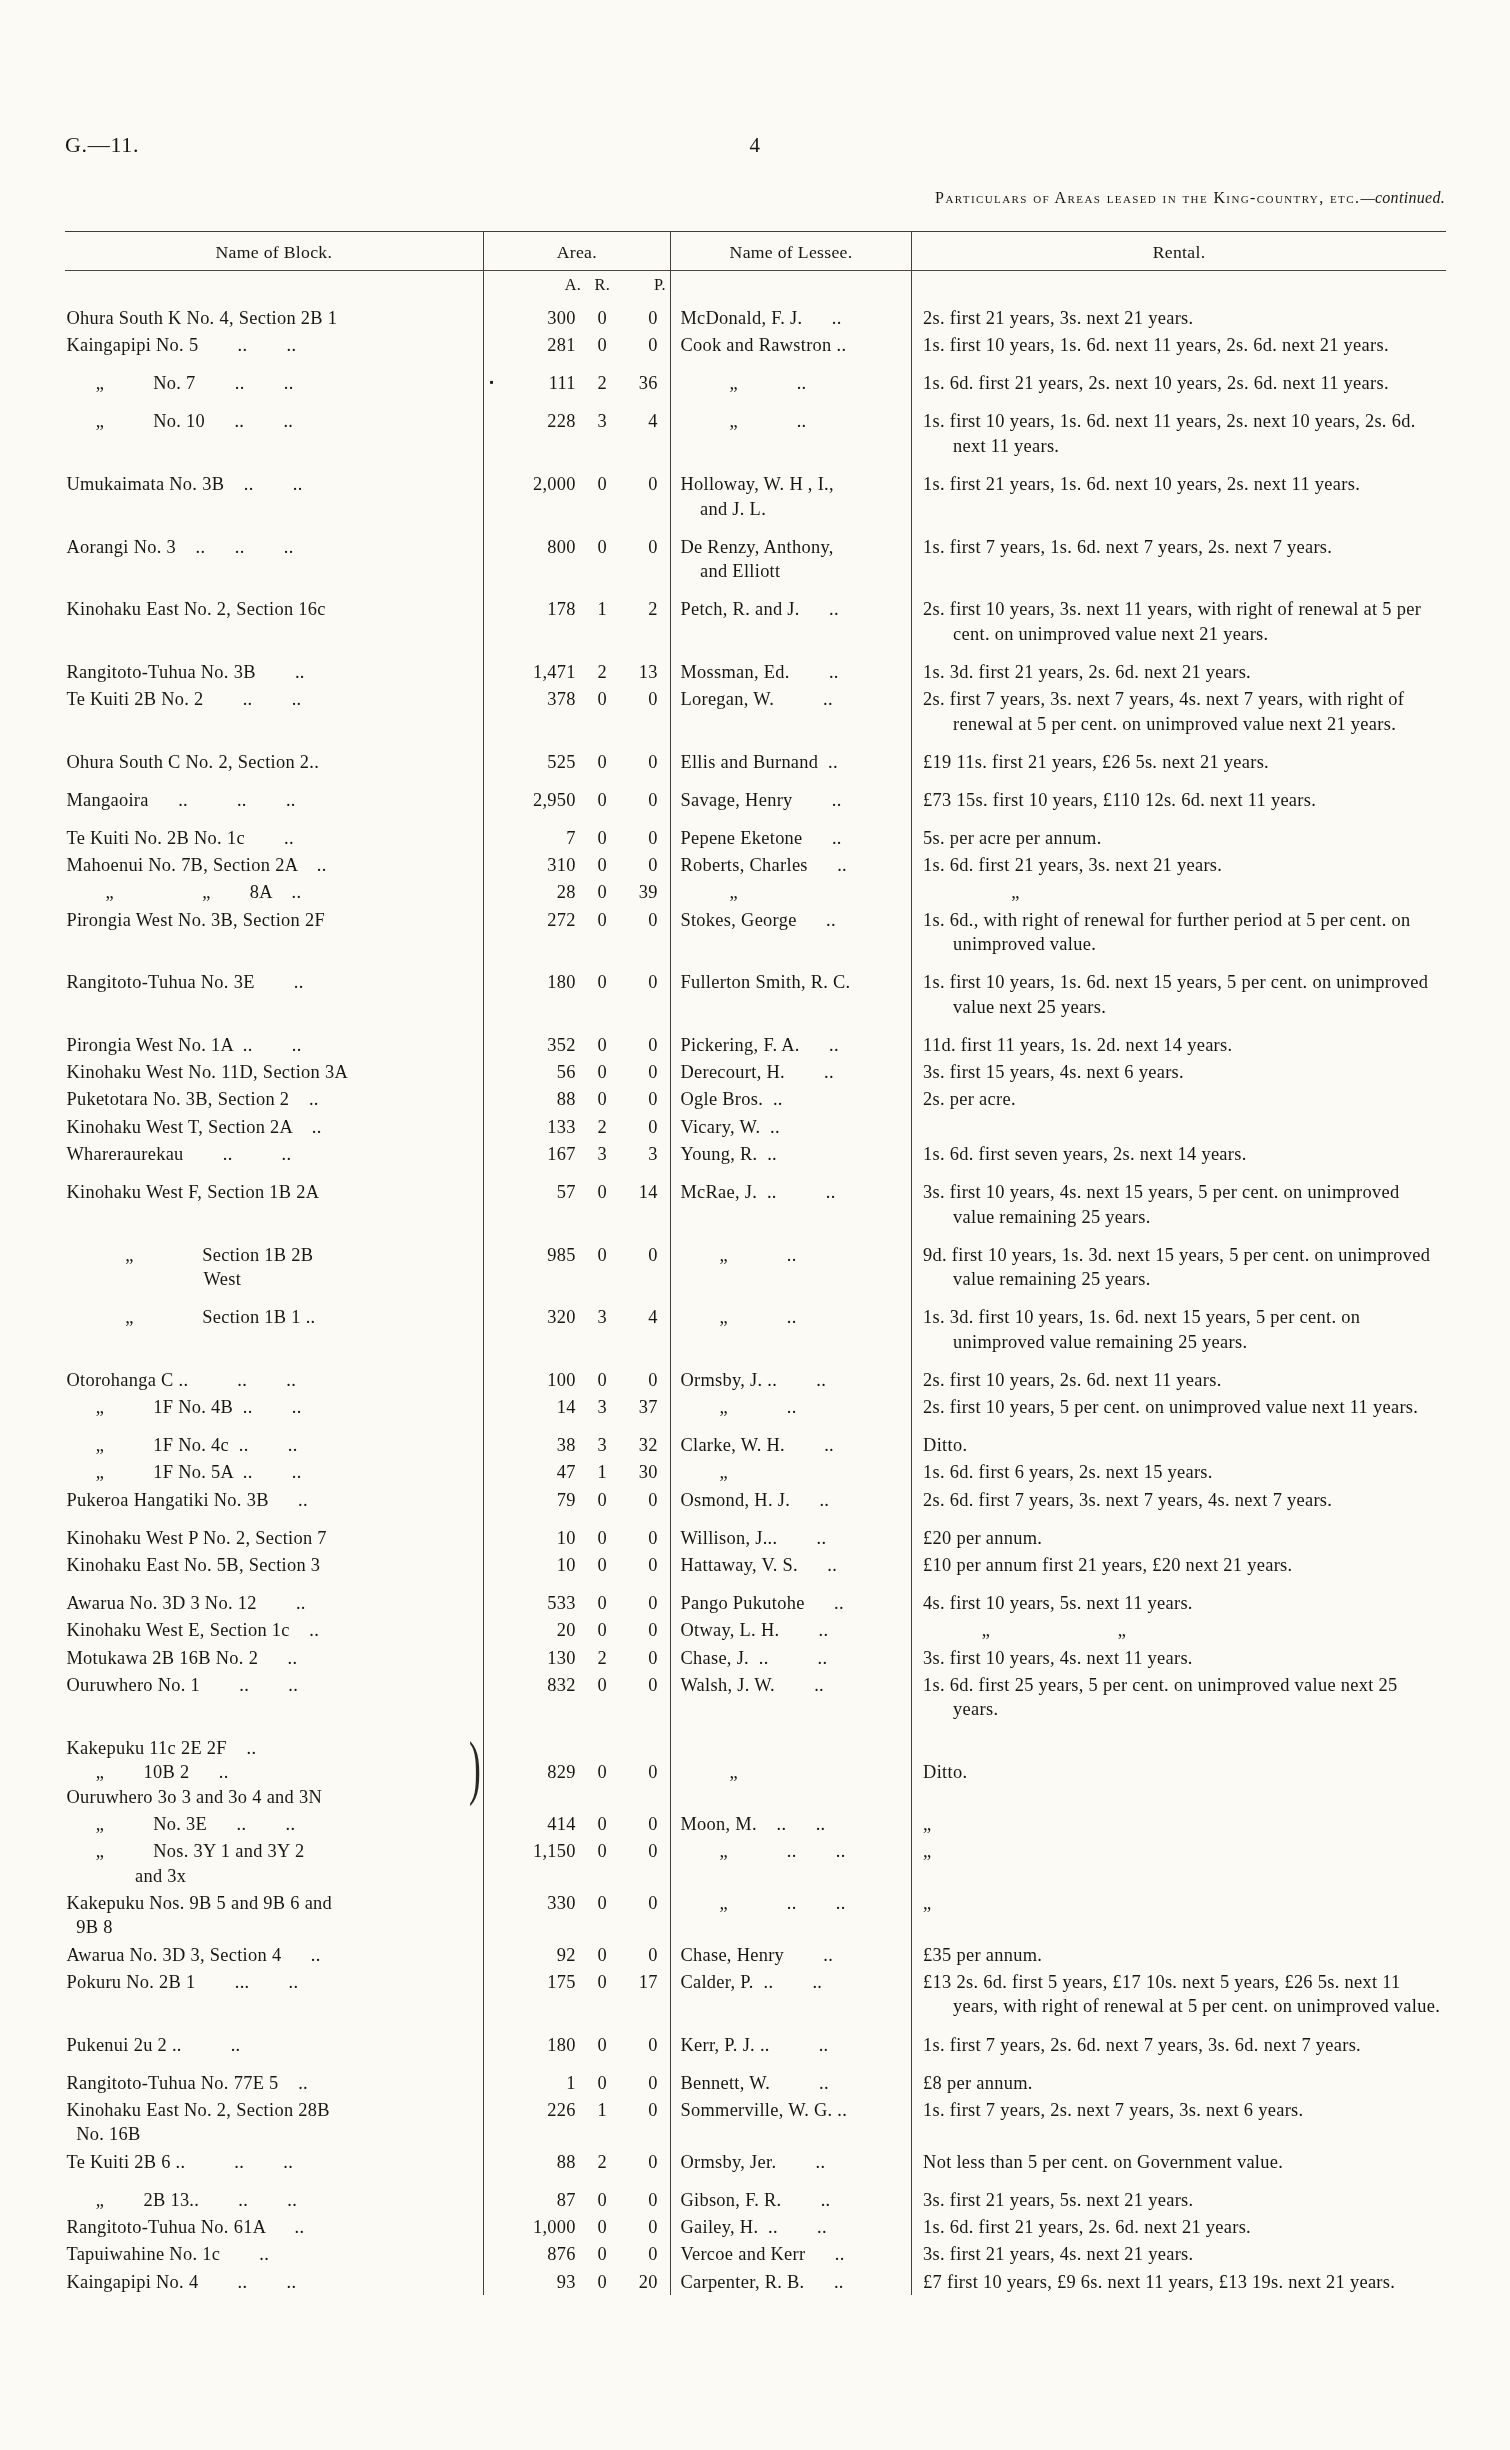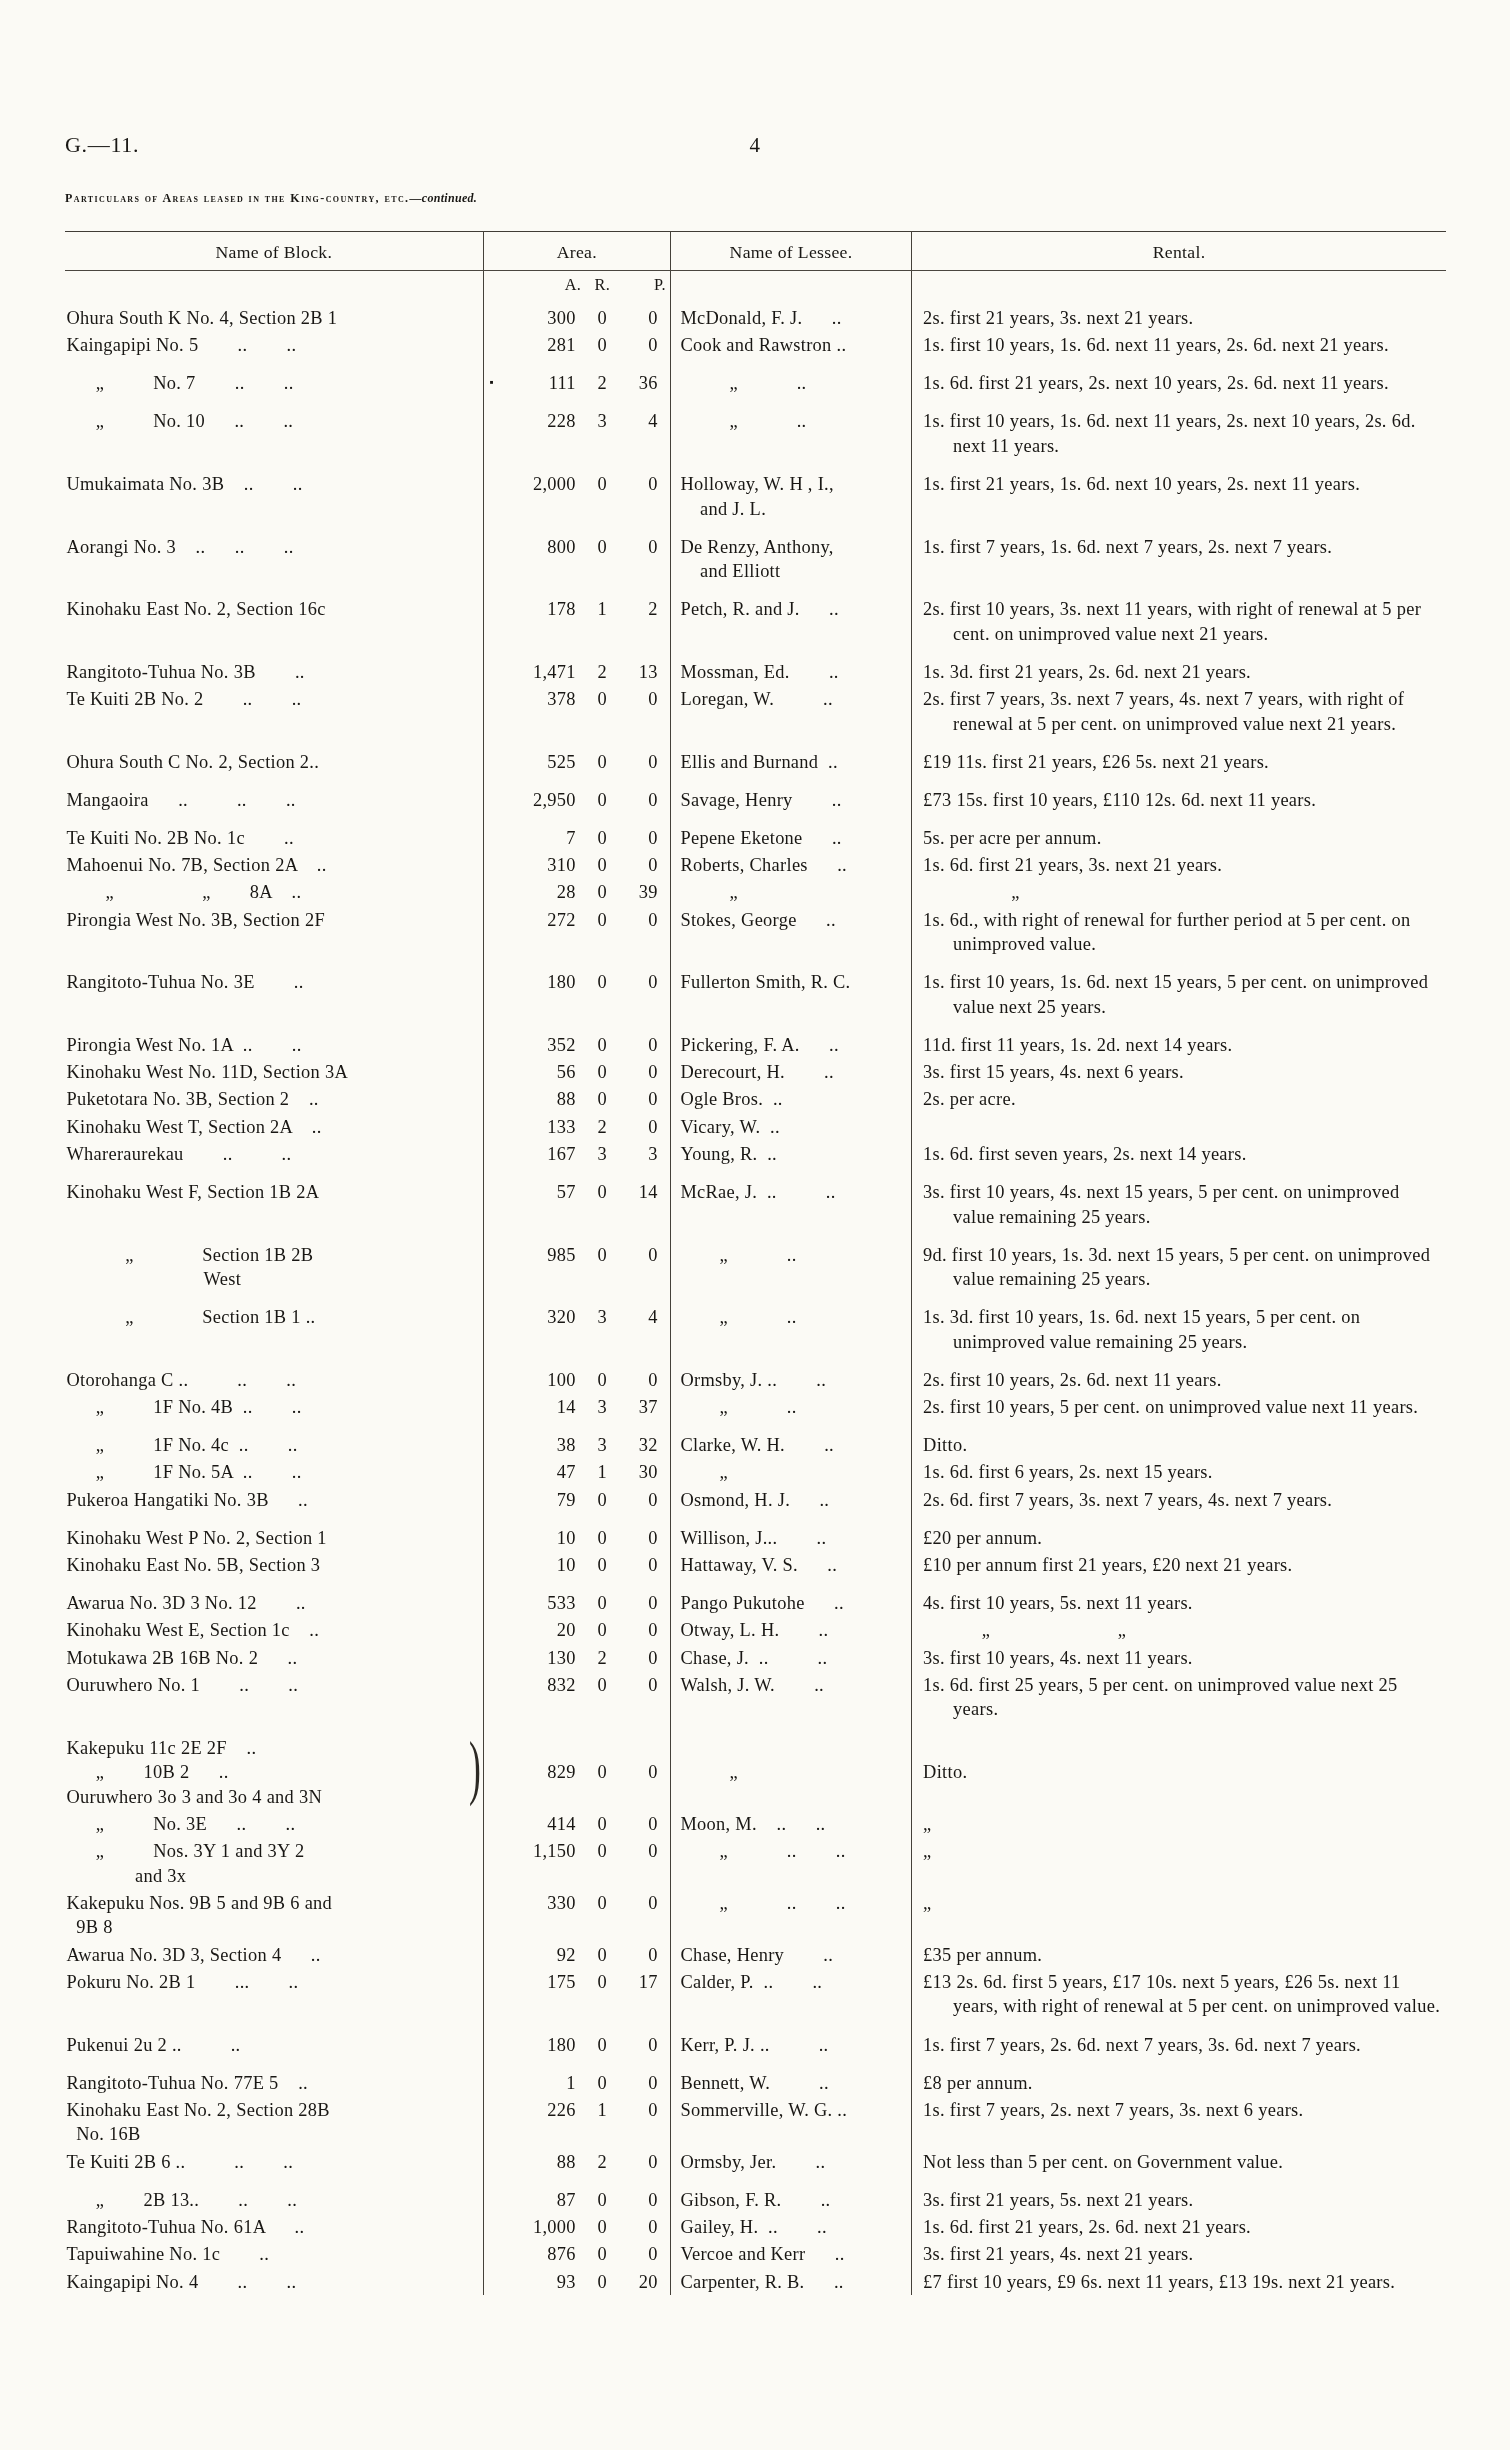--- a/index.html
+++ b/index.html
@@ -36,24 +36,23 @@
   .page-num {
     position: absolute;
     left: 0;
     right: 0;
     top: 0;
     text-align: center;
     font-size: 21px;
   }
   .title-line {
     margin-top: 17.7px;
-    text-align: left;
-    font-size: 12px;
+    text-align: right;
+    font-size: 16px;
     white-space: nowrap;
-    font-weight: bold;
   }
   .title-sc {
     font-variant: small-caps;
     letter-spacing: 1.4px;
   }
   .title-it {
     font-style: italic;
     letter-spacing: 0.3px;
   }
 
@@ -400,21 +399,21 @@
         </tr>
         <tr>
           <td class="c-block">Pukeroa Hangatiki No. 3B      ..</td>
           <td class="c-a">79</td>
           <td class="c-r">0</td>
           <td class="c-p">0</td>
           <td class="c-lessee">Osmond, H. J.      ..</td>
           <td class="c-rental">2s. 6d. first 7 years, 3s. next 7 years, 4s. next 7 years.</td>
         </tr>
         <tr class="gap">
-          <td class="c-block">Kinohaku West P No. 2, Section 1</td>
+          <td class="c-block">Kinohaku West P No. 2, Section 7</td>
           <td class="c-a">10</td>
           <td class="c-r">0</td>
           <td class="c-p">0</td>
           <td class="c-lessee">Willison, J...        ..</td>
           <td class="c-rental">£20 per annum.</td>
         </tr>
         <tr>
           <td class="c-block">Kinohaku East No. 5B, Section 3</td>
           <td class="c-a">10</td>
           <td class="c-r">0</td>

